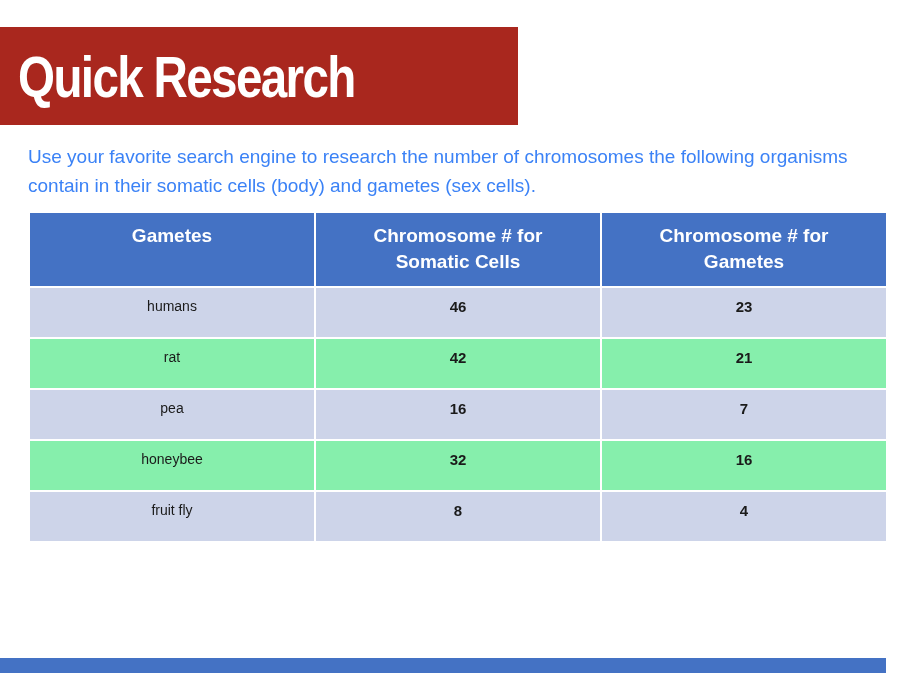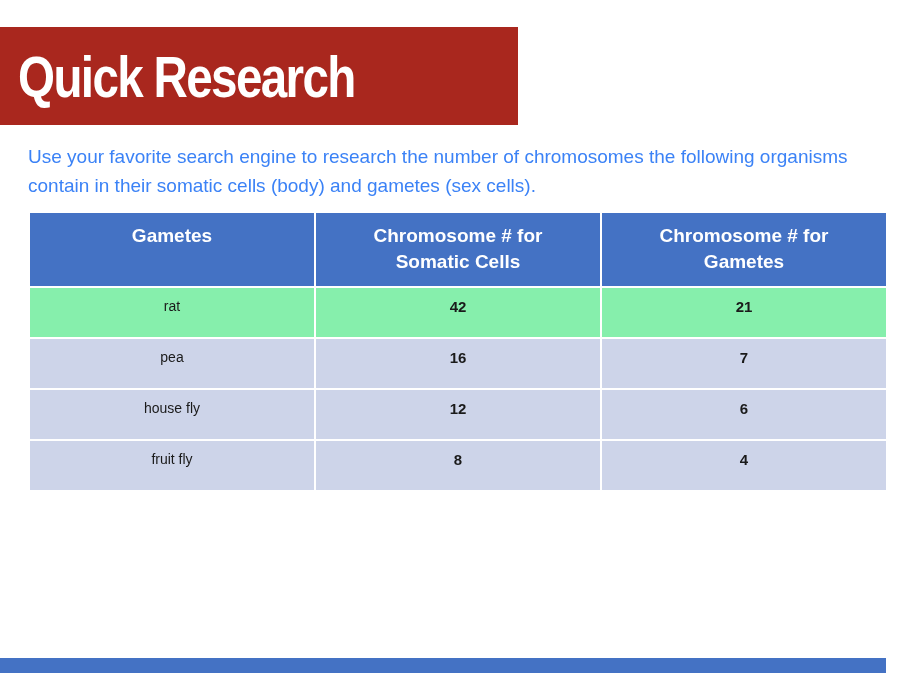--- a/index.html
+++ b/index.html
@@ -108,34 +108,39 @@
     <thead>
       <tr>
         <th>Gametes</th>
         <th>Chromosome # for
 Somatic Cells</th>
         <th>Chromosome # for
 Gametes</th>
       </tr>
     </thead>
     <tbody>
+      <tr class="row-dark">
+        <td>humans</td>
+        <td class="num">46</td>
+        <td class="num">23</td>
+      </tr>
       <tr class="row-light">
         <td>rat</td>
         <td class="num">42</td>
         <td class="num">21</td>
       </tr>
       <tr class="row-dark">
         <td>pea</td>
         <td class="num">16</td>
         <td class="num">7</td>
       </tr>
-      <tr class="row-dark">
-        <td>house fly</td>
-        <td class="num">12</td>
-        <td class="num">6</td>
+      <tr class="row-light">
+        <td>honeybee</td>
+        <td class="num">32</td>
+        <td class="num">16</td>
       </tr>
       <tr class="row-dark">
         <td>fruit fly</td>
         <td class="num">8</td>
         <td class="num">4</td>
       </tr>
     </tbody>
   </table>
 
   <div class="accent-bar"></div>

